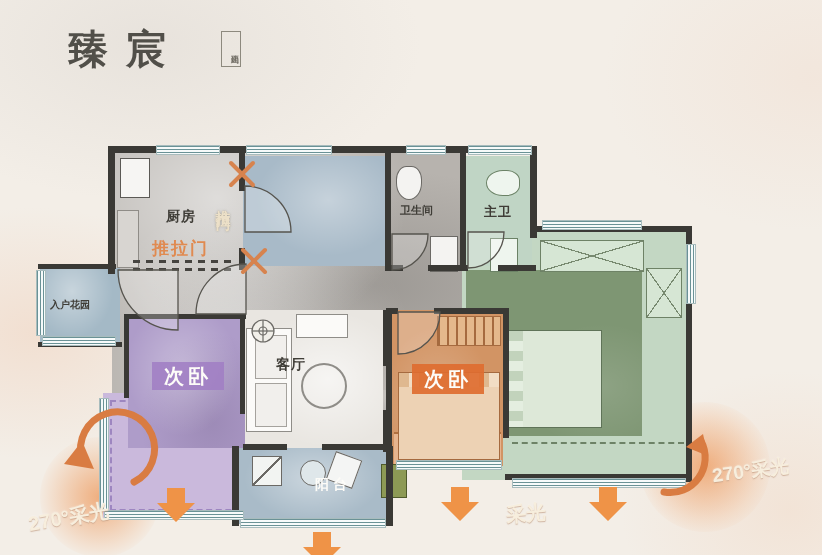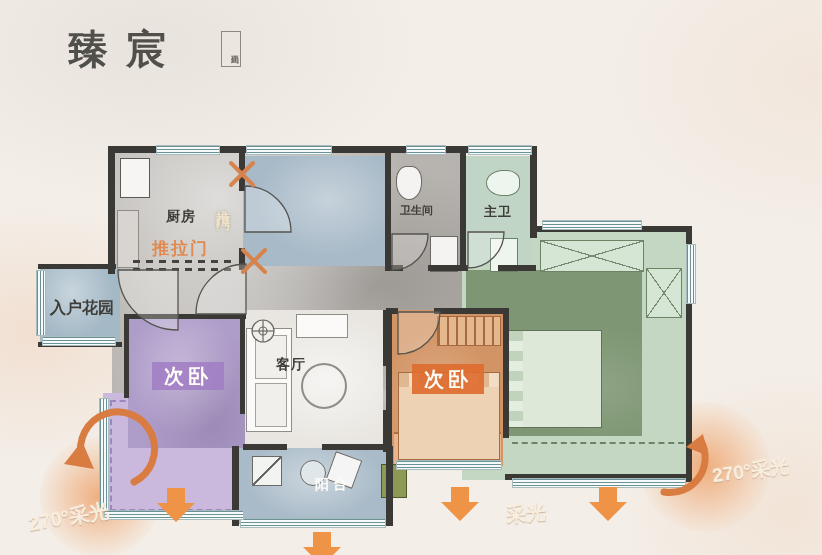--- a/index.html
+++ b/index.html
@@ -189,21 +189,21 @@
       <circle cx="263" cy="331" r="11"></circle>
       <line x1="252" y1="331" x2="274" y2="331"></line>
       <line x1="263" y1="320" x2="263" y2="342"></line>
       <circle cx="263" cy="331" r="4" fill="none"></circle>
     </g>
   </svg>
 
   <div class="rlbl" style="left:166px;top:208px;font-size:14px;">厨房</div>
   <div class="rlbl" style="left:400px;top:203px;font-size:11px;letter-spacing:0;">卫生间</div>
   <div class="rlbl" style="left:484px;top:203px;font-size:13px;">主卫</div>
-  <div class="rlbl" style="left:50px;top:298px;font-size:16px;letter-spacing:0;">入户花园</div>
+  <div class="rlbl" style="left:50px;top:298px;font-size:10px;letter-spacing:0;">入户花园</div>
   <div class="tag" style="left:152px;top:362px;width:72px;height:28px;font-size:20px;background:rgba(160,126,196,.88);">次卧</div>
   <div class="rlbl" style="left:276px;top:356px;font-size:14px;">客厅</div>
   <div class="tag" style="left:412px;top:364px;width:72px;height:30px;font-size:20px;background:rgba(222,109,48,.92);">次卧</div>
   <div class="tag" style="left:306px;top:474px;width:54px;height:22px;font-size:14px;background:transparent;">阳台</div>
 
   <div class="abs" style="left:152px;top:237px;z-index:55;color:#e08a50;font-weight:700;font-size:17px;letter-spacing:2px;white-space:nowrap;">推拉门</div>
   <div class="abs vtext" style="left:213px;top:198px;z-index:55;color:#ece0c8;font-weight:700;font-size:15px;letter-spacing:2px;text-shadow:0 0 2px rgba(120,110,90,.5);">推拉门</div>
   <div class="light-label" style="left:28px;top:504px;font-size:20px;transform:rotate(-10deg);">270°采光</div>
   <div class="light-label" style="left:712px;top:458px;font-size:19px;transform:rotate(-8deg);">270°采光</div>
   <div class="light-label" style="left:506px;top:500px;font-size:20px;transform:rotate(-5deg);">采光</div>

